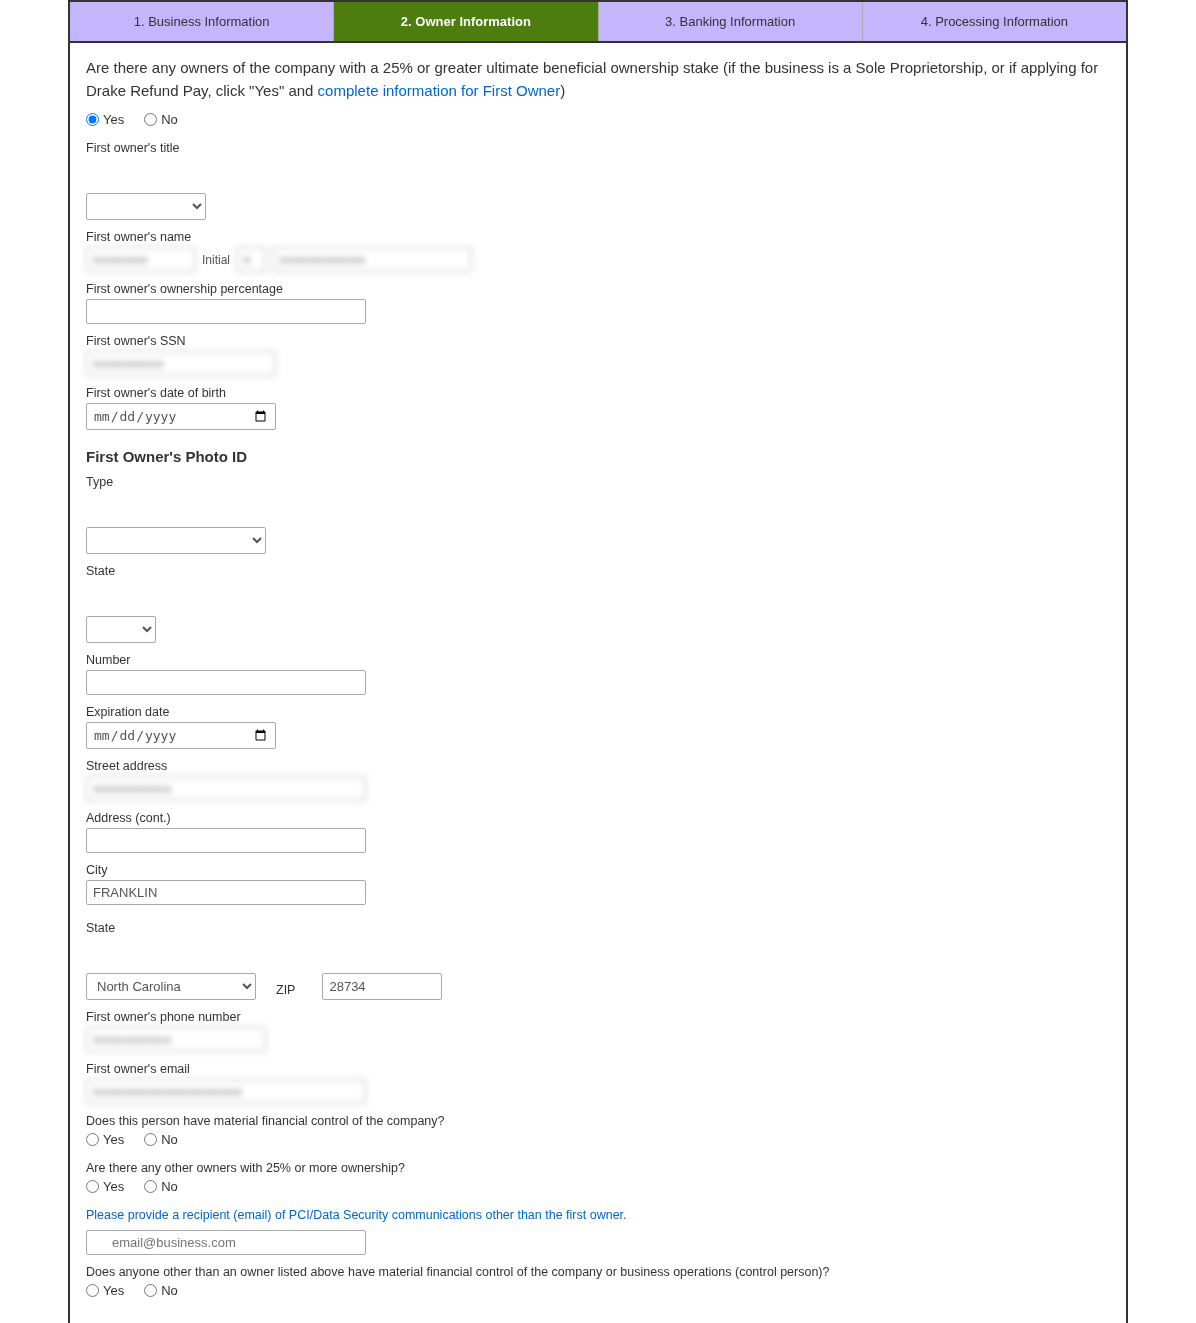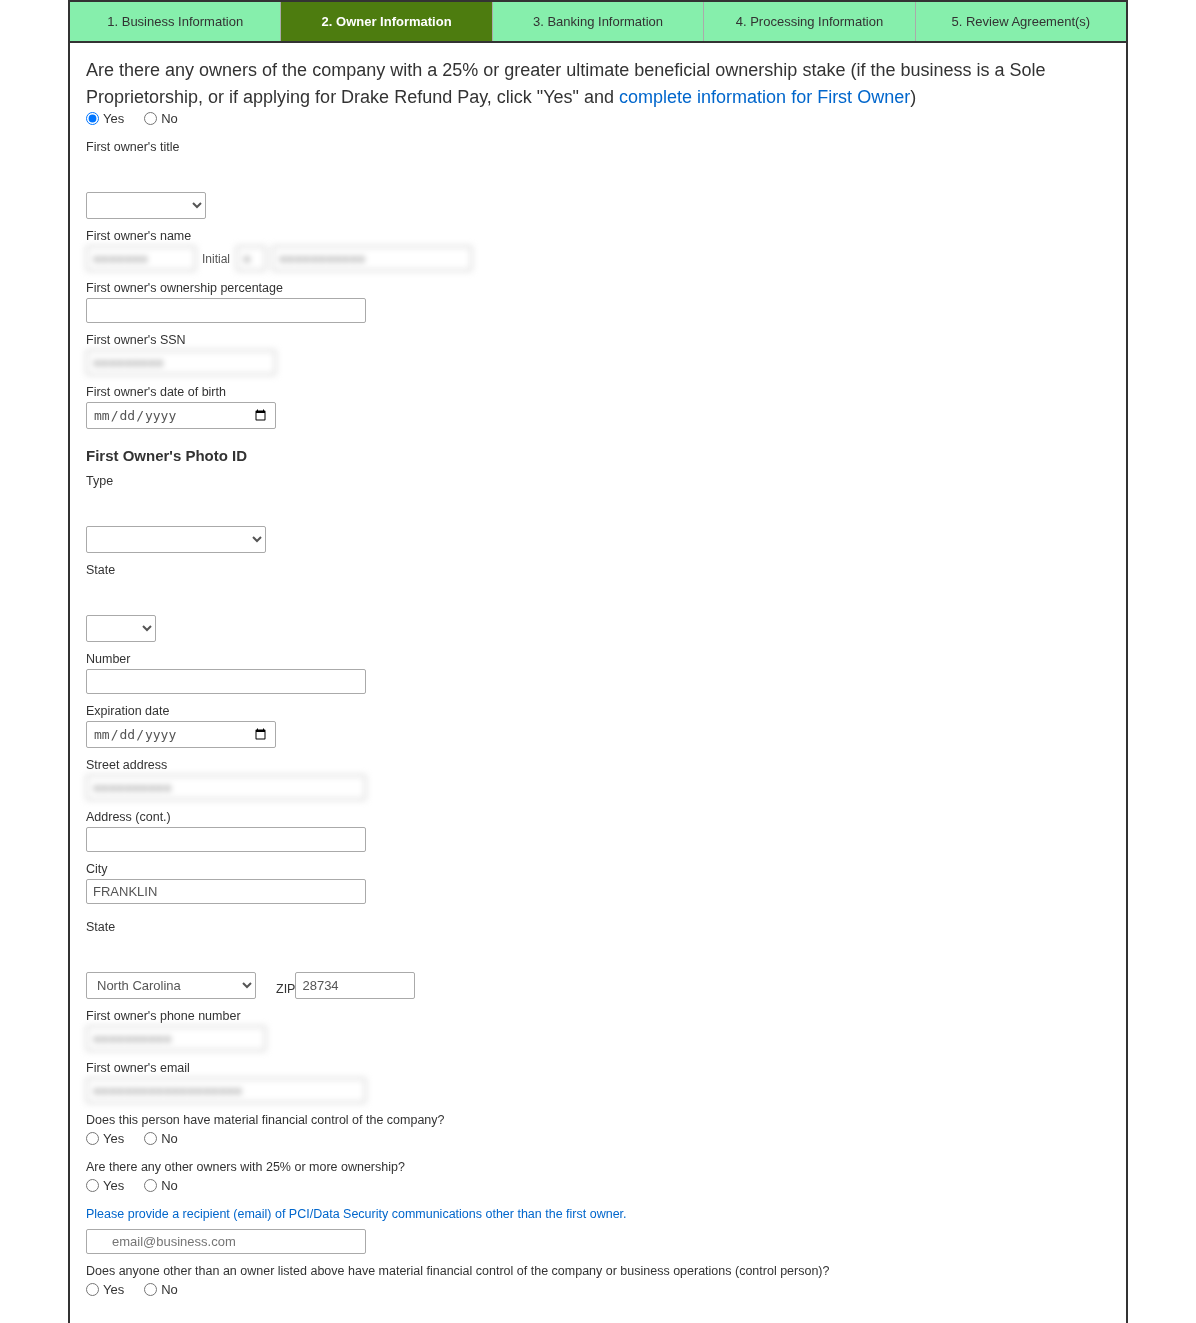--- a/index.html
+++ b/index.html
@@ -9,30 +9,30 @@
     
     .tabs { display: flex; border-bottom: 2px solid #333; }
     .tab {
       flex: 1;
       padding: 12px 8px;
       text-align: center;
       font-size: 13px;
       font-weight: 500;
       cursor: pointer;
       border-right: 1px solid #aaa;
-      background: #86efac;
+      background: #c4b5fd;
       color: #333;
     }
     .tab:last-child { border-right: none; }
     .tab.active { background: #4d7c0f; color: #fff; font-weight: bold; }
 
     
     .content { padding: 14px 16px 12px; }
 
-    .intro-text { font-size: 18px; color: #333; line-height: 1.5; }
+    .intro-text { font-size: 15px; color: #333; margin-bottom: 10px; line-height: 1.5; }
     .intro-text a, .intro-text span.link { color: #0066cc; }
 
     
     .radio-group { display: flex; gap: 20px; margin-bottom: 14px; align-items: center; }
     .radio-group label { display: flex; align-items: center; gap: 4px; font-size: 13px; cursor: pointer; }
 
     
     .field-label { font-size: 12.5px; color: #333; margin-bottom: 3px; margin-top: 10px; }
     .form-input {
       border: 1px solid #aaa;
@@ -84,21 +84,20 @@
 </head>
 <body>
 
 <div class="outer">
 
   <div class="tabs">
     <div class="tab">1. Business Information</div>
     <div class="tab active">2. Owner Information</div>
     <div class="tab">3. Banking Information</div>
     <div class="tab">4. Processing Information</div>
-    <div class="tab">5. Review Agreement(s)</div>
   </div>
 
   <div class="content">
 
     
     <p class="intro-text">
       Are there any owners of the company with a 25% or greater ultimate beneficial ownership stake (if the business is a Sole Proprietorship, or if applying for Drake Refund Pay, click
       "Yes" and <span class="link">complete information for First Owner</span>)
     </p>
 
@@ -187,21 +186,21 @@
       <div class="state-col">
         <div class="field-label">State</div>
         <select class="form-input" style="width:170px;">
           <option value="NC" selected="">North Carolina</option>
           <option value="AL">Alabama</option>
           <option value="CA">California</option>
         </select>
       </div>
       <div class="zip-col">
         <div class="field-label">ZIP</div>
-        <input type="text" class="form-input zip-input" style="width: 120px;" value="28734">
+        <input type="text" class="form-input zip-input" style="width: 120px; margin-left: 27px;" value="28734">
       </div>
     </div>
 
     
     <div class="field-label">First owner's phone number</div>
     <input type="text" class="form-input blurred" style="width: 180px;" value="●●●●●●●●●●">
 
     
     <div class="field-label">First owner's email</div>
     <input type="text" class="form-input blurred" style="width: 280px;" value="●●●●●●●●●●●●●●●●●●●">

